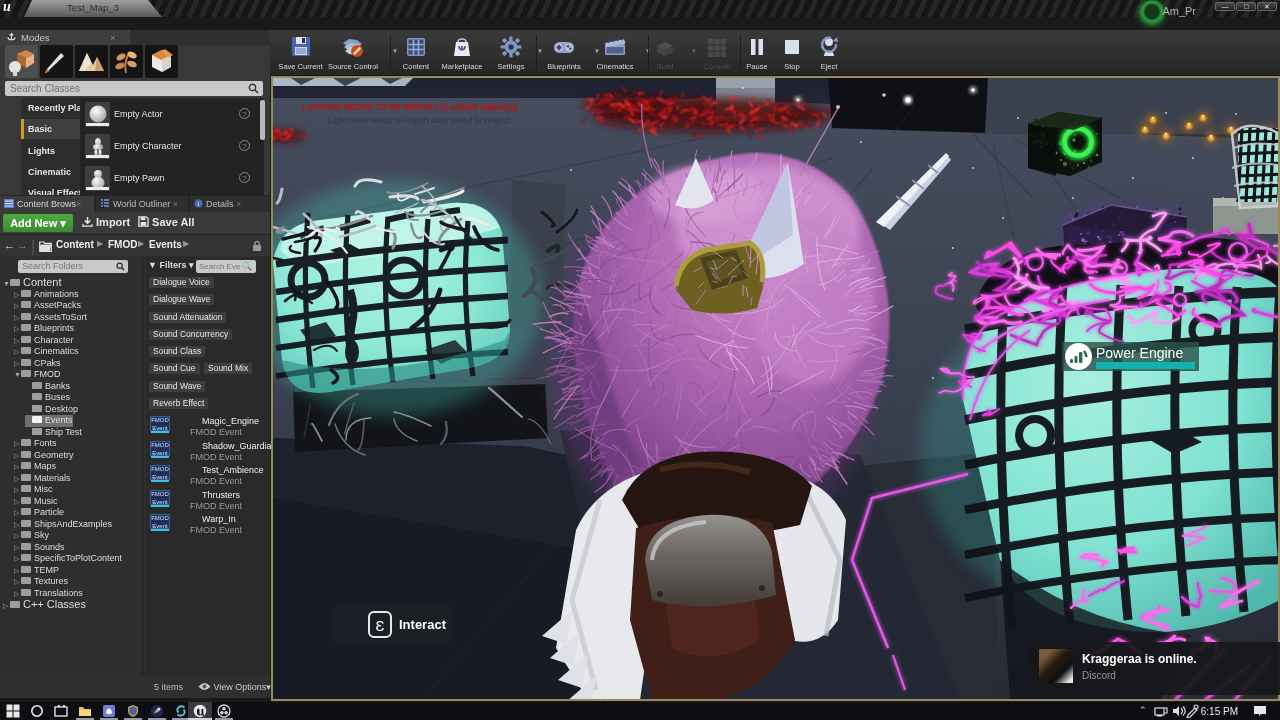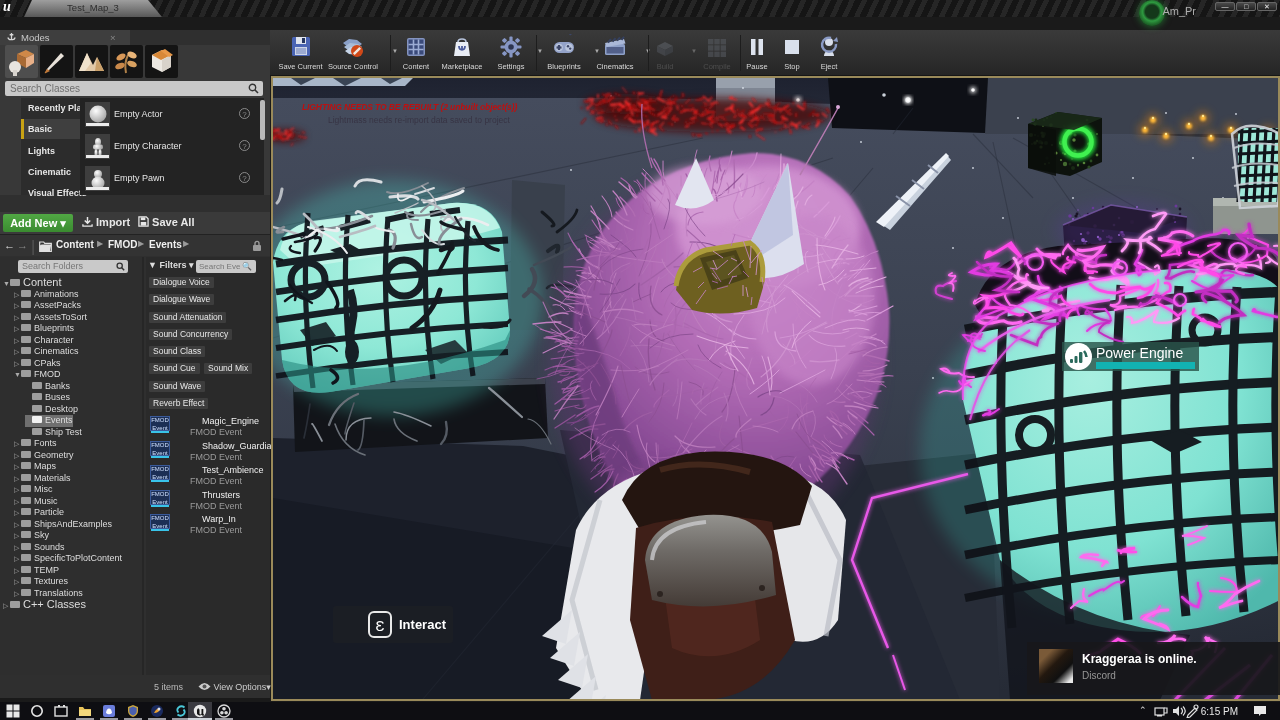--- a/index.html
+++ b/index.html
@@ -181,20 +181,33 @@
           <div class="pthumb">
             <b style="width:8px;height:8px;top:30%"></b>
             <b style="width:13px;height:13px;top:68%"></b>
           </div>
           <div class="pname">Empty Pawn</div>
           <div class="pq">?</div>
         </div>
     </div>
     <div id="modescroll" class="abs"></div>
 
+    <div id="cbtabs" class="abs">
+      <div class="cbtab" style="left:0;width:94px;background:#3c3c3c;color:#d8d8d8;"><svg width="10" height="9" style="margin:3px 3px 0 4px;float:left" viewBox="0 0 10 9">
+            <rect width="10" height="9" fill="#5a7ac8"></rect>
+            <path d="M1,2h8M1,4.5h8M1,7h8" stroke="#d8e0f4" stroke-width="1"></path>
+          </svg>Content Brows<span style="color:#777">×</span></div>
+      <div class="cbtab" style="left:96px;width:92px;"><svg width="10" height="9" style="margin:3px 3px 0 4px;float:left" viewBox="0 0 10 9">
+            <path d="M1,1h2M1,4h2M1,7h2M4,1h5M4,4h5M4,7h5" stroke="#6a9ad8" stroke-width="1.4"></path>
+          </svg>World Outliner <span style="color:#777">×</span></div>
+      <div class="cbtab" style="left:190px;width:80px;"><svg width="9" height="9" style="margin:3px 3px 0 4px;float:left" viewBox="0 0 9 9">
+            <circle cx="4.5" cy="4.5" r="4" fill="#4a6ab8"></circle>
+            <text x="4.5" y="6.8" font-size="6.5" fill="#fff" text-anchor="middle" font-style="italic" font-family="serif">i</text>
+          </svg>Details <span style="color:#777">×</span></div>
+    </div>
     <div id="cbbar1" class="abs">
       <div id="addnew">Add New ▾</div>
       <span style="position:absolute;left:82px;top:4px;color:#e8e8e8;font-size:11px;font-weight:bold"><svg width="11" height="11" viewBox="0 0 12 12" style="vertical-align:-1px">
             <path d="M6,1 v6 M3,5 l3,3 3,-3" stroke="#e8e8e8" stroke-width="1.6" fill="none"></path>
             <path d="M1,9 v2 h10 V9" stroke="#e8e8e8" stroke-width="1.4" fill="none"></path>
           </svg> Import</span>
       <span style="position:absolute;left:138px;top:4px;color:#e8e8e8;font-size:11px;font-weight:bold"><svg width="11" height="11" viewBox="0 0 12 12" style="vertical-align:-1px">
             <path d="M1,1 h8 l2,2 v8 H1 Z" fill="none" stroke="#e8e8e8" stroke-width="1.4"></path>
             <rect x="3" y="1.5" width="5" height="3" fill="#e8e8e8"></rect>
             <rect x="3" y="6.5" width="6" height="4" fill="#e8e8e8"></rect>

